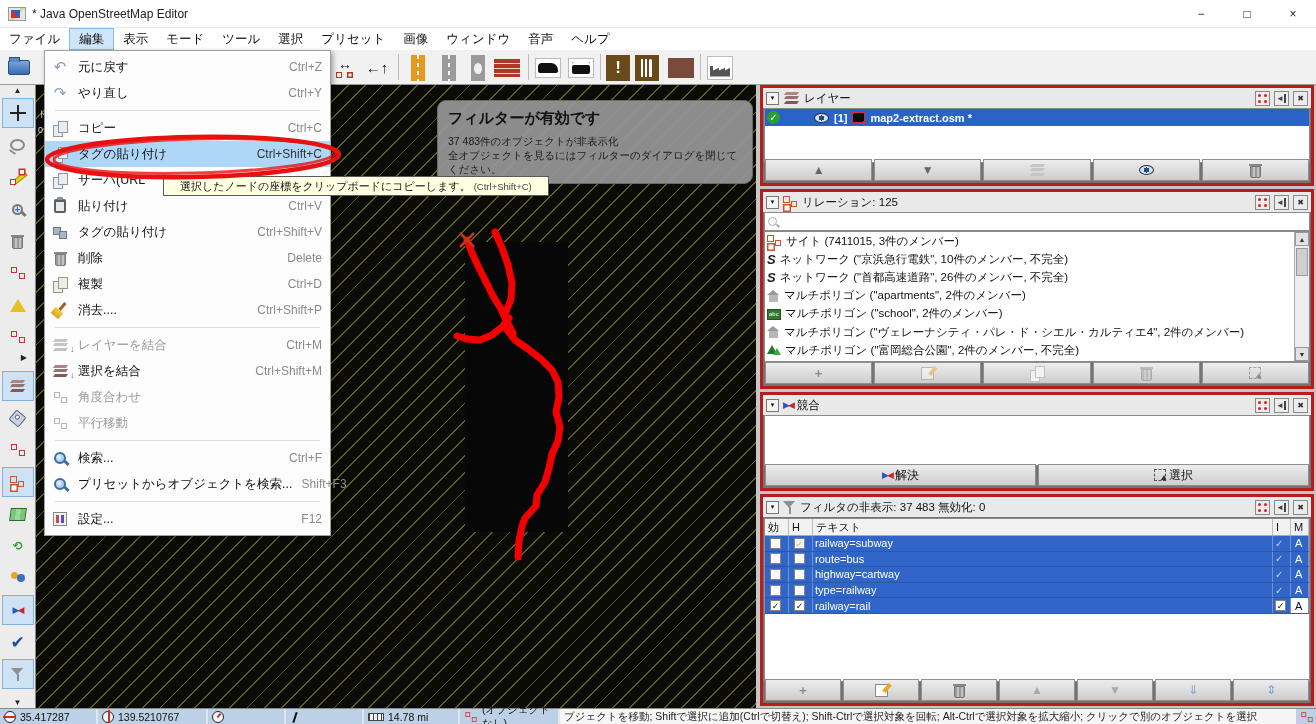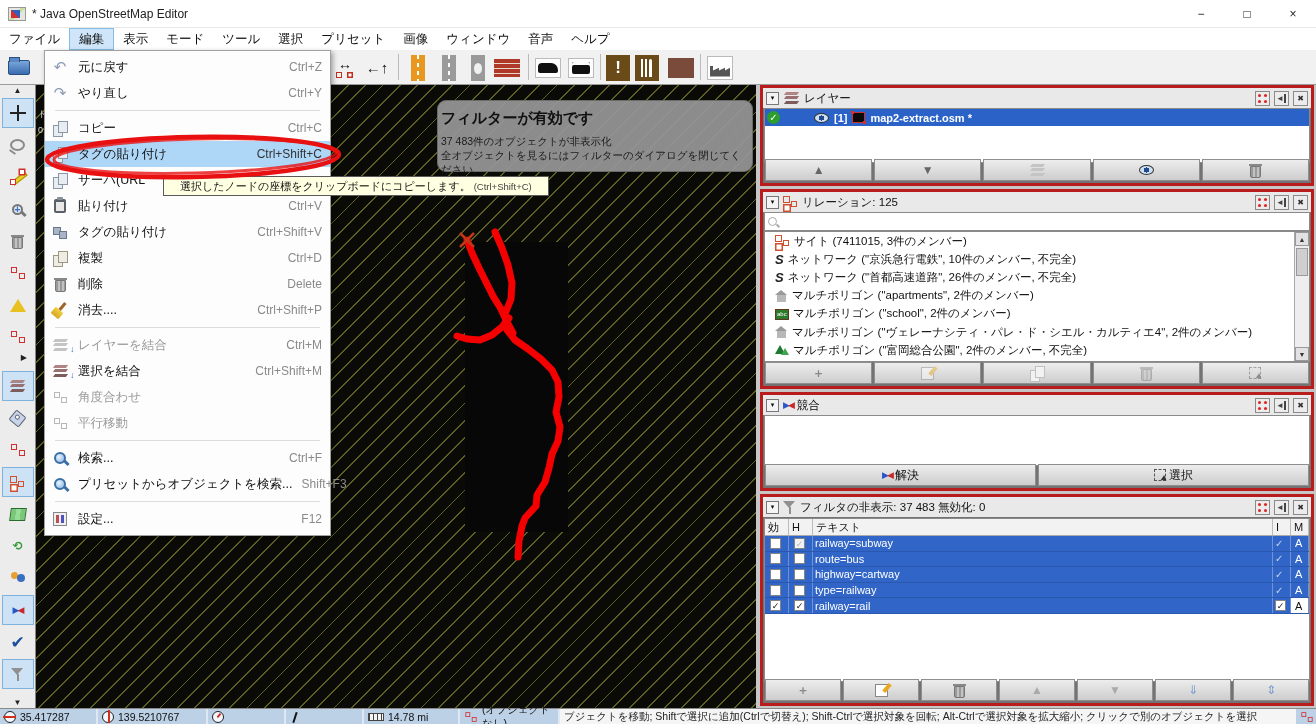--- a/index.html
+++ b/index.html
@@ -19,39 +19,39 @@
 .toolbar{position:absolute;top:50px;left:0;right:0;height:35px;background:#f1f1f1;border-bottom:1px solid #9a9a9a}
 .tbtn{position:absolute;top:3px;width:30px;height:29px;display:flex;align-items:center;justify-content:center}
 .tsep{position:absolute;top:4px;width:1px;height:26px;background:#bbb}
 
 .lefttb{position:absolute;left:0;top:85px;width:36px;height:623px;background:#ececec;border-right:1px solid #888;display:flex;flex-direction:column;align-items:center}
 .ltool{width:32px;height:30px;margin-top:2px;display:flex;align-items:center;justify-content:center;flex:0 0 auto}
 .ltool.sel{background:#cde2f5;border:1px solid #7fb2dd}
 .lscroll{height:11px;font-size:8px;color:#222;display:flex;align-items:center}
 .map{position:absolute;left:36px;top:85px;width:720px;height:623px;background:repeating-linear-gradient(135deg,#0a0a06 0 11px,#5f5f23 11px 12.3px)}
 .map svg{position:absolute;inset:0}
-.notif{position:absolute;left:401px;top:15px;width:316px;height:72px;background:rgba(148,148,148,.95);border:1px solid #6a6a6a;border-radius:9px;padding:8px 3px;z-index:5}
+.notif{position:absolute;left:401px;top:15px;width:316px;height:84px;background:rgba(148,148,148,.95);border:1px solid #6a6a6a;border-radius:9px;padding:8px 10px;z-index:5}
 .notif h3{font-size:15px;color:#101010;margin-bottom:6px;font-weight:bold}
 .notif p{font-size:10.5px;line-height:1.35;color:#1a1a1a}
 
 .rpanel{position:absolute;left:758px;right:0;top:85px;height:623px;background:#c6c6c6}
 .panel{position:absolute;left:2px;right:2px;background:#737373;border:3px solid #b91c1c}
 .phead{height:20px;display:flex;align-items:center;gap:4px;padding:0 3px;font-size:11.5px;background:#e9e9e9}
 .phead .sp{flex:1}
 .pbtn{width:15px;height:15px;border:1px solid #8a8a8a;background:#ececec;display:flex;align-items:center;justify-content:center;font-size:8px;color:#333;flex:0 0 auto}
 .collapse{width:13px;height:13px;border:1px solid #777;background:#f4f4f4;font-size:7px;display:flex;align-items:center;justify-content:center}
 .plist{position:absolute;left:1px;right:1px;background:#fff;border:1px solid #8a8a8a;overflow:hidden}
 .btnrow{position:absolute;left:1px;right:1px;bottom:1px;height:24px;display:flex}
 .btnrow .b{flex:1;margin:1px;background:linear-gradient(#ededed,#cdcdcd);border:1px solid #8f8f8f;display:flex;align-items:center;justify-content:center;gap:3px;font-size:12px;color:#444}
 .b .glyph{font-size:12px;color:#666}
 .b .dim{color:#aaa}
 
 .lrow{height:17px;background:#2a62c8;display:flex;align-items:center;color:#fff;font-size:11px;font-weight:bold;gap:5px;padding-left:2px}
 
-.rrow{height:18.2px;display:flex;align-items:center;gap:4px;font-size:11.5px;padding-left:10px;white-space:nowrap}
+.rrow{height:18.2px;display:flex;align-items:center;gap:4px;font-size:11.5px;padding-left:2px;white-space:nowrap}
 .rscroll{position:absolute;top:0;right:0;bottom:0;width:15px;background:#eee;border-left:1px solid #aaa}
 .rs-a{position:absolute;left:0;right:0;height:14px;background:#e2e2e2;border:1px solid #999;font-size:7px;display:flex;align-items:center;justify-content:center;color:#333}
 .rs-thumb{position:absolute;left:1px;right:1px;top:16px;height:28px;background:#cfcfcf;border:1px solid #999}
 
 .fhdr,.frow{display:grid;grid-template-columns:24px 24px 1fr 18px 18px;align-items:center}
 .fhdr{height:17px;background:#f2f2f2;border-bottom:1px solid #aaa;font-size:11px}
 .fhdr span{padding-left:3px;border-right:1px solid #bbb;height:100%;display:flex;align-items:center}
 .frow{height:15.6px;background:#3166c8;color:#fff;font-size:11px;border-bottom:1px solid #2a58ae}
 .fcell{height:100%;display:flex;align-items:center;border-right:1px solid #6f93d8;padding-left:2px}
 .cb{width:11px;height:11px;background:#fff;border:1px solid #848484;font-size:9px;line-height:10px;text-align:center;color:#111;margin-left:3px}
@@ -670,31 +670,31 @@
     </div>
   <div class="mi">
       <span class="mic">
         <span class="i i-tags"></span>
       </span>
       <span class="mil">タグの貼り付け</span>
       <span class="mis">Ctrl+Shift+V</span>
     </div>
   <div class="mi">
       <span class="mic">
+        <span class="i i-trash"></span>
+      </span>
+      <span class="mil">削除</span>
+      <span class="mis">Delete</span>
+    </div>
+  <div class="mi">
+      <span class="mic">
         <span class="i i-copy" style="filter:hue-rotate(200deg)"></span>
       </span>
       <span class="mil">複製</span>
       <span class="mis">Ctrl+D</span>
-    </div>
-  <div class="mi">
-      <span class="mic">
-        <span class="i i-trash"></span>
-      </span>
-      <span class="mil">削除</span>
-      <span class="mis">Delete</span>
     </div>
   <div class="mi">
       <span class="mic">
         <span class="i i-broom"></span>
       </span>
       <span class="mil">消去....</span>
       <span class="mis">Ctrl+Shift+P</span>
     </div>
   <div class="msep"></div>
   <div class="mi dis">

